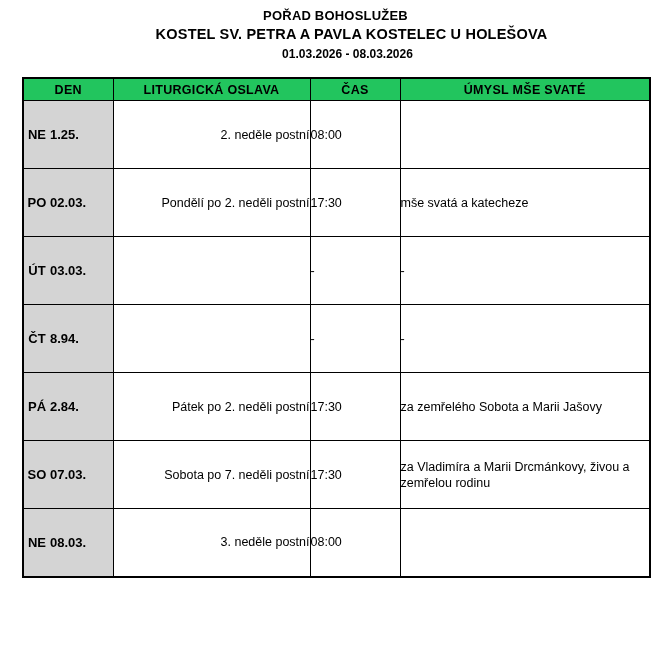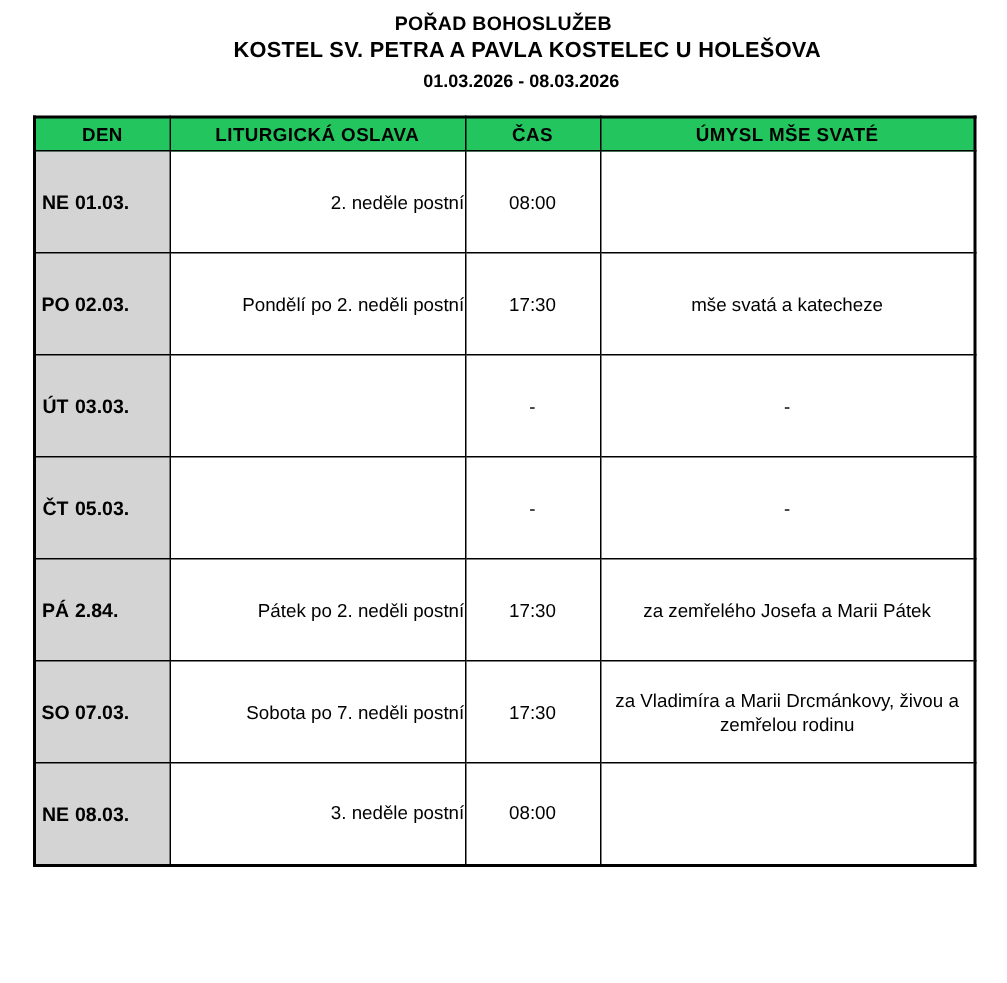--- a/index.html
+++ b/index.html
@@ -89,25 +89,24 @@
     min-width: 26px;
     text-align: center;
   }
   td.lit {
     font-size: 12.5px;
     text-align: right;
     padding: 2px 4px;
   }
   td.time {
     font-size: 12.5px;
-    text-align: center;
+    text-align: left;
   }
   td.intent {
     font-size: 12.5px;
-    text-align: center;
     padding: 2px 8px;
     line-height: 16px;
   }
   tr.row { height: 68px; }
 </style>
 </head>
 <body>
 
 <div class="page">
 
@@ -128,48 +127,48 @@
       <thead>
         <tr>
           <th>DEN</th>
           <th>LITURGICKÁ OSLAVA</th>
           <th>ČAS</th>
           <th>ÚMYSL MŠE SVATÉ</th>
         </tr>
       </thead>
       <tbody>
         <tr class="row">
-          <td class="day"><span class="dayname">NE</span><span>01.03.</span></td>
+          <td class="day"><span class="dayname">NE</span><span>1.25.</span></td>
           <td class="lit">2. neděle postní</td>
           <td class="time">08:00</td>
           <td class="intent"></td>
         </tr>
         <tr class="row">
           <td class="day"><span class="dayname">PO</span><span>02.03.</span></td>
           <td class="lit">Pondělí po 2. neděli postní</td>
           <td class="time">17:30</td>
           <td class="intent">mše svatá a katecheze</td>
         </tr>
         <tr class="row">
           <td class="day"><span class="dayname">ÚT</span><span>03.03.</span></td>
           <td class="lit"></td>
           <td class="time">-</td>
           <td class="intent">-</td>
         </tr>
         <tr class="row">
-          <td class="day"><span class="dayname">ČT</span><span>05.03.</span></td>
+          <td class="day"><span class="dayname">ČT</span><span>8.94.</span></td>
           <td class="lit"></td>
           <td class="time">-</td>
           <td class="intent">-</td>
         </tr>
         <tr class="row">
           <td class="day"><span class="dayname">PÁ</span><span>2.84.</span></td>
           <td class="lit">Pátek po 2. neděli postní</td>
           <td class="time">17:30</td>
-          <td class="intent">za zemřelého Josefa a Marii Pátek</td>
+          <td class="intent">za zemřelého Sobota a Marii Jašovy</td>
         </tr>
         <tr class="row">
           <td class="day"><span class="dayname">SO</span><span>07.03.</span></td>
           <td class="lit">Sobota po 7. neděli postní</td>
           <td class="time">17:30</td>
           <td class="intent">za Vladimíra a Marii Drcmánkovy, živou a zemřelou rodinu</td>
         </tr>
         <tr class="row">
           <td class="day"><span class="dayname">NE</span><span>08.03.</span></td>
           <td class="lit">3. neděle postní</td>

